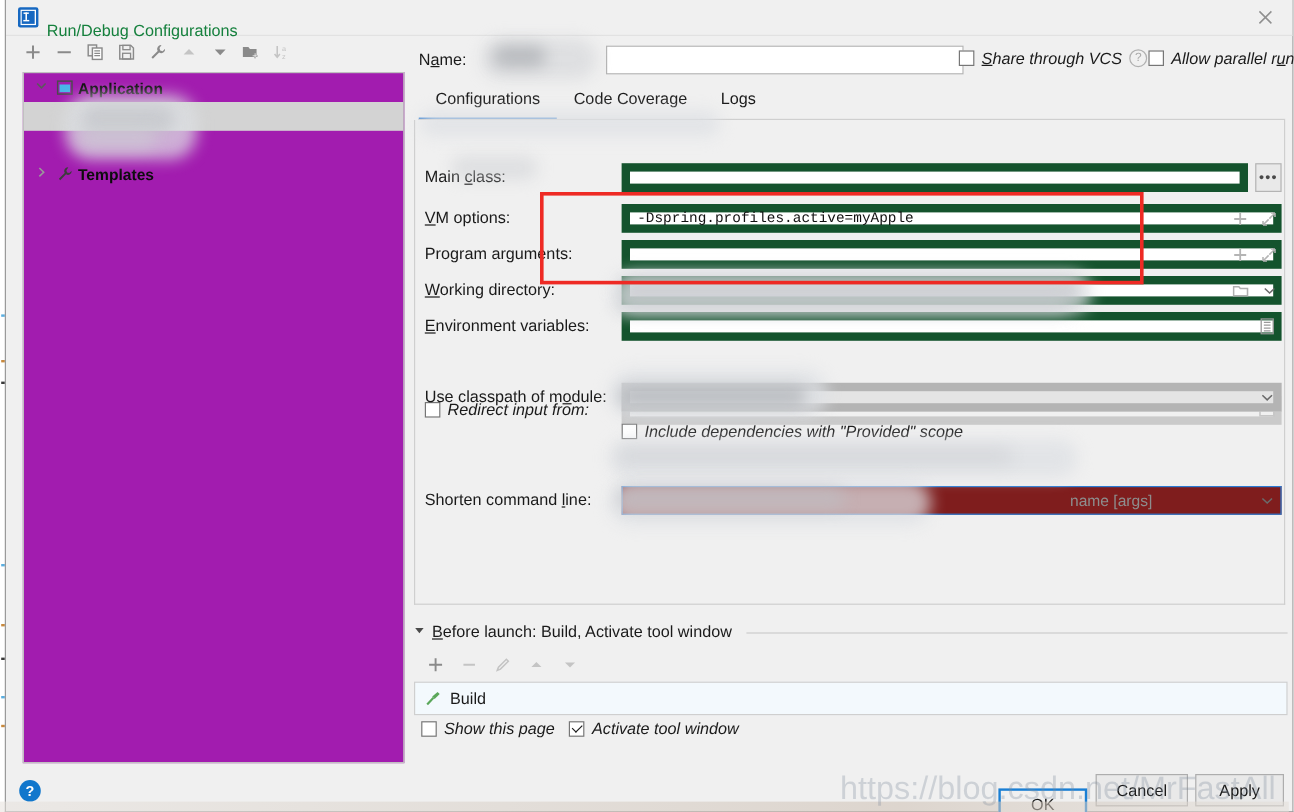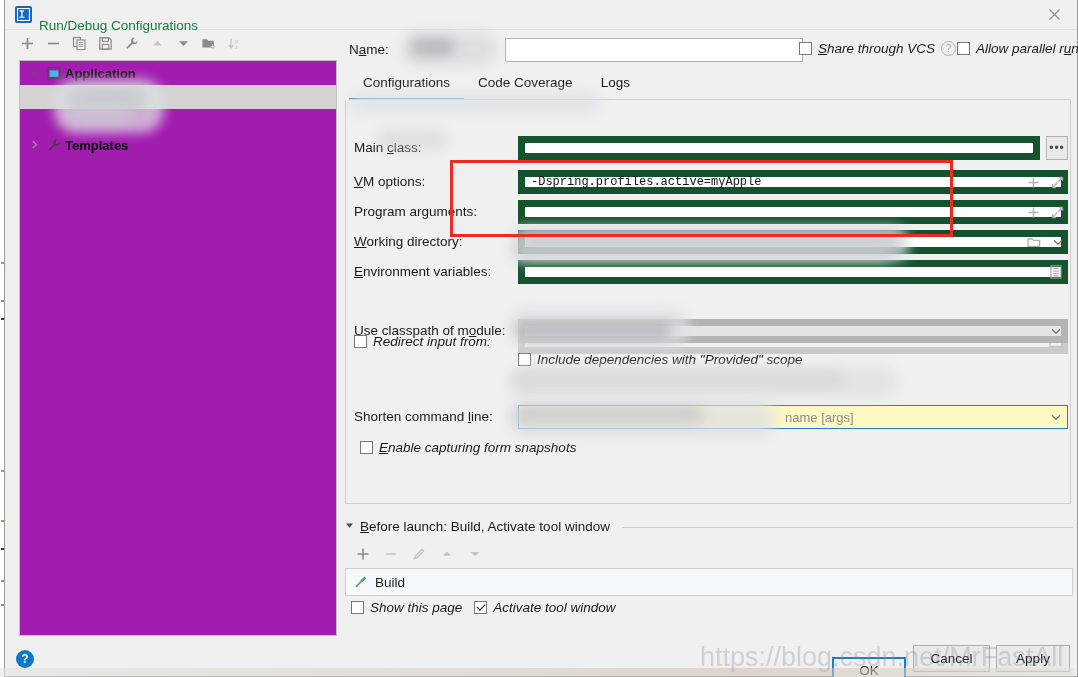--- a/index.html
+++ b/index.html
@@ -132,21 +132,21 @@
 
   .frow { position: absolute; left: 8px; height: 24px; }
   .flabel { position: absolute; left: 0; top: 4px; font-size: 13.5px; white-space: nowrap; }
   .fctl {
     position: absolute; height: 24px; background: #fff; border: 7px solid #14532d;
     display: flex; align-items: center;
   }
   .fctl.disabled { background: #f0f0f0; border-color: #cacaca; }
   .fctl.combo { background: #fff; }
   .fctl.combo.grey { background: #e4e4e4; border-color: #b4b4b4; }
-  .fctl.focused { border: 1px solid #2a7bd4; background: #fef9c3; }
+  .fctl.focused { border: 1px solid #2a7bd4; background: #7f1d1d; justify-content: center; }
   .fval {
     padding-left: 6px; font-size: 12px;
     font-family: "Liberation Mono", "DejaVu Sans Mono", monospace;
     color: #111; white-space: nowrap; overflow: hidden;
   }
   .fval.hint { color: #8d8d8d; font-family: "Liberation Sans", sans-serif; font-size: 13px; }
 
   .adorn { position: absolute; top: 0; height: 24px; display: flex; align-items: center; gap: 9px; }
   .ico { width: 15px; height: 15px; display: flex; align-items: center; justify-content: center; }
 
@@ -504,26 +504,20 @@
         </div>
         <div class="adorn" style="left:694px;">
           <span class="ico">
             <svg width="12" height="12" viewBox="0 0 12 12">
                 <path d="M2 4.4 L6 8.2 L10 4.4" stroke="#6a6a6a" stroke-width="1.3" fill="none"></path>
               </svg>
           </span>
         </div>
       </div>
 
-      <div class="frow" style="top:338px;width:710px;height:20px;">
-        <div class="inline-cb" style="left:6px;top:2px;">
-          <span class="cb"></span>
-          <span class="cb-text"><u>E</u>nable capturing form snapshots</span>
-        </div>
-      </div>
 
       <div class="blur pale" style="left:164px;top:126px;width:400px;height:36px;"></div>
       <div class="blur" style="left:172px;top:132px;width:382px;height:20px;"></div>
       <div class="blur light" style="left:166px;top:146px;width:378px;height:16px;"></div>
 
       <div class="blur pale" style="left:162px;top:208px;width:182px;height:40px;"></div>
       <div class="blur dark" style="left:170px;top:222px;width:156px;height:16px;"></div>
 
       <div class="blur pale" style="left:162px;top:266px;width:390px;height:32px;"></div>
       <div class="blur light" style="left:168px;top:272px;width:330px;height:16px;"></div>

